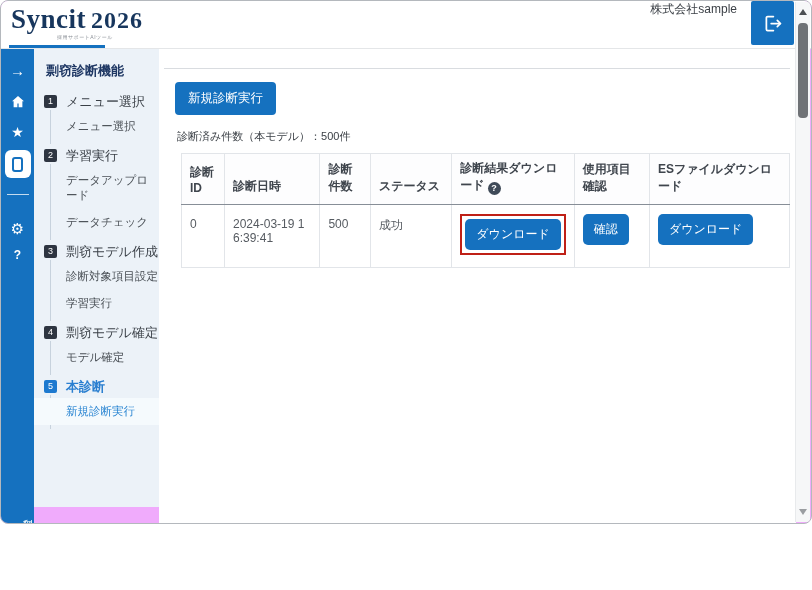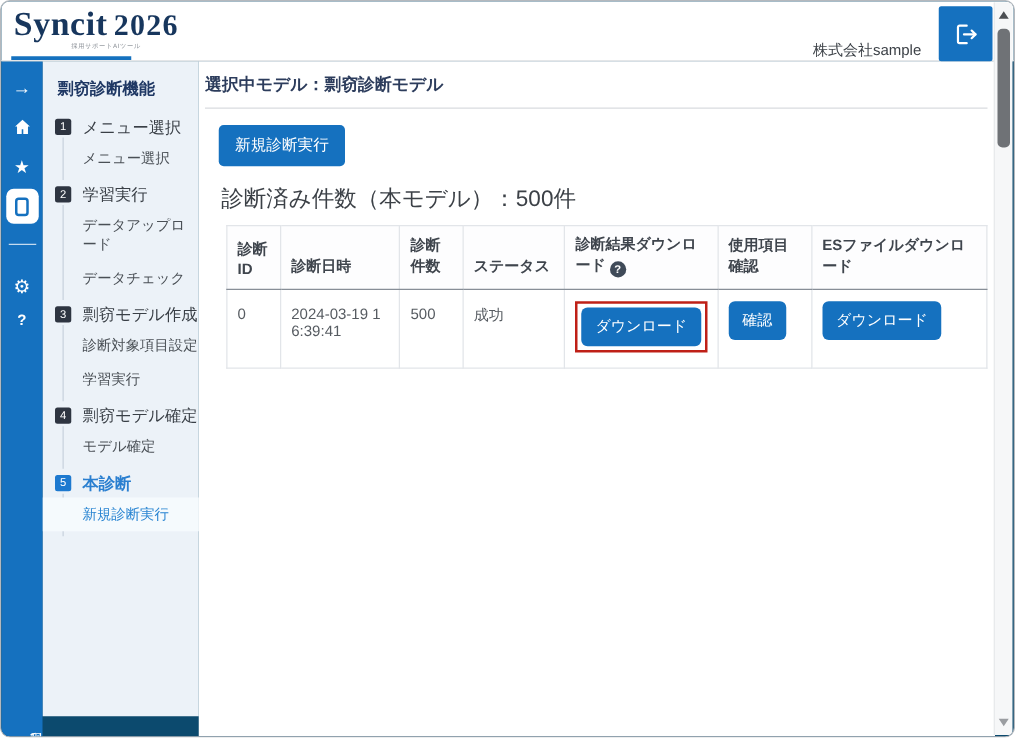--- a/index.html
+++ b/index.html
@@ -1,38 +1,38 @@
 <!DOCTYPE html>
 <html><head>
 <meta charset="utf-8">
 <style>
   * { margin:0; padding:0; box-sizing:border-box; }
   html,body { background:#fff; }
   body { font-family:"Liberation Sans","DejaVu Sans",sans-serif; }
 
-  .screen { position:relative; width:812px; height:590px; border:1px solid #b4b8bd;
-            border-radius:8px; overflow:hidden; background:#0c4a6e; }
+  .screen { position:relative; width:812px; height:524px; border:1px solid #b4b8bd;
+            border-radius:8px; overflow:hidden; background:#f0abfc; }
 
   
   .topbar { position:absolute; top:0; left:0; right:0; height:48px; background:#fff;
             border-bottom:1px solid #e4e6e8; z-index:5; }
   .logo-block { position:absolute; left:10px; top:5px; line-height:1; }
   .brand-line { white-space:nowrap; }
   .brand { font-family:"Liberation Serif","DejaVu Serif",serif; font-weight:700;
            font-size:27px; color:#17365d; letter-spacing:0.5px; }
   .logo-i { position:relative; }
   .logo-i::after { content:"´"; position:absolute; left:0px; top:-9px; color:#e8a62a;
                    font-size:20px; font-weight:700; }
   .brand-year { font-family:"Liberation Serif","DejaVu Serif",serif; font-weight:700;
                 font-size:24px; color:#17365d; margin-left:5px; letter-spacing:1px; }
   .tagline { font-size:5px; color:#8a8f96; margin:2px 0 0 46px; letter-spacing:0.5px; }
   .logo-underline { position:absolute; left:8px; bottom:0; width:96px; height:3px;
                     background:#1571bf; }
   .topbar-right { position:absolute; right:17px; top:0; height:48px; display:flex;
-                  align-items:flex-end; }
+                  align-items:flex-start; }
   .company { font-size:12px; color:#3c4147; margin-right:14px; }
   .logout-btn { width:43px; height:44px; background:#1571bf; border:none; border-radius:2px;
                 display:flex; align-items:center; justify-content:center; cursor:pointer; }
 
   
   .vscroll { position:absolute; top:1px; right:1px; bottom:1px; width:15px;
              background:#f6f7f8; border-left:1px solid #e8eaec; z-index:6; }
   .vs-up { position:absolute; top:7px; left:3px; width:0; height:0;
            border-left:4px solid transparent; border-right:4px solid transparent;
            border-bottom:6px solid #4c4f53; }
@@ -75,21 +75,21 @@
   .sub.active { background:#f5fafd; color:#2a85d2; }
 
   
   .main { position:absolute; left:158px; top:48px; right:15px; bottom:0; background:#fff;
           padding:10px 6px 0 5px; }
   .heading { font-size:13.5px; font-weight:700; color:#2c3c5c; }
   .rule { height:1px; background:#d9dce0; margin-top:9px; }
   .primary-btn { display:inline-block; margin:13px 0 0 11px; background:#1571bf; color:#fff;
                  border:none; border-radius:4px; font-size:12.5px; padding:8px 13px; cursor:pointer;
                  font-family:inherit; }
-  .count { font-size:18px; color:#3c4147; margin:14px 0 0 13px; }
+  .count { font-size:11px; color:#3c4147; margin:14px 0 0 13px; }
 
   table.diag { border-collapse:collapse; table-layout:fixed; margin:9px 0 0 17px;border-radius:19px; }
   table.diag th, table.diag td { border:1px solid #e2e5e9; }
   table.diag thead th { font-size:12px; font-weight:700; color:#3f454d; text-align:left;
                         vertical-align:bottom; padding:6px 8px 9px 8px; word-break:break-all;
                         background:#fdfdfe; border-bottom:1px solid #878e97; height:45px; }
   table.diag tbody td { font-size:12px; color:#565b61; vertical-align:top;
                         padding:12px 8px; height:57px; word-break:break-all; }
   .help-badge { display:inline-block; width:13px; height:13px; background:#3f4a58; color:#fff;
                 border-radius:50%; font-size:9px; line-height:13px; text-align:center;
@@ -181,21 +181,20 @@
     <div class="section active">
       <span class="badge">5</span>
       <div class="sec-label">本診断</div>
       <div class="subs">
         <div class="sub active">新規診断実行</div>
       </div>
     </div>
   </aside>
 
   <main class="main">
-    <h1 class="heading">選択中モデル：剽窃診断モデル</h1>
     <div class="rule"></div>
 
     <button class="primary-btn">新規診断実行</button>
 
     <div class="count">診断済み件数（本モデル）：500件</div>
 
     <table class="diag">
       <colgroup>
         <col style="width:44px">
           <col style="width:100px">

